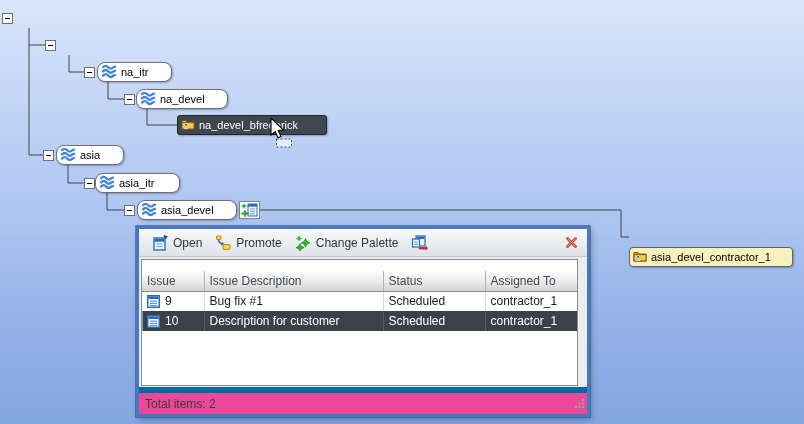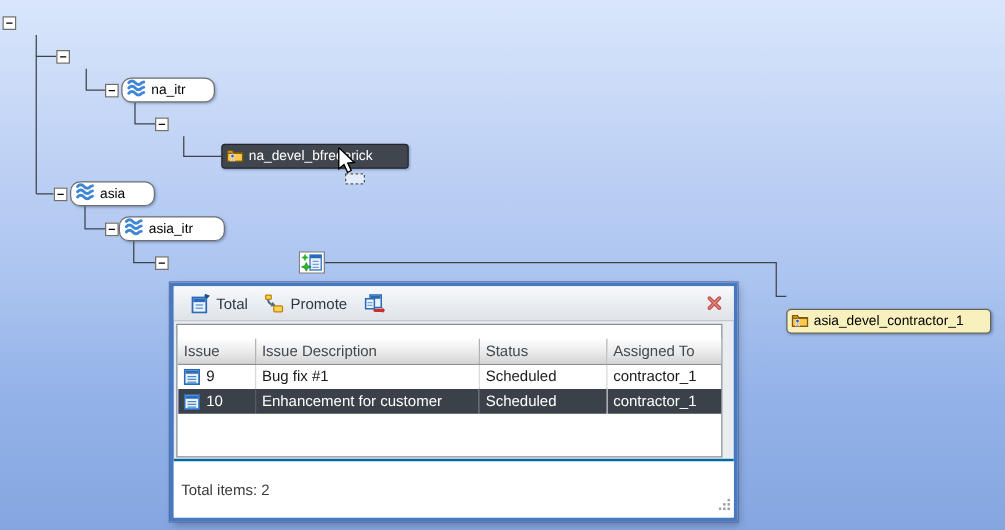--- a/index.html
+++ b/index.html
@@ -58,21 +58,21 @@
   }
   td{
     height:20px;box-sizing:border-box;padding:0 0 0 5px;color:#1a1a1a;
     border-right:1px solid #dadada;overflow:hidden;white-space:nowrap;
   }
   tr.selected td{background:#3a4149;color:#fff;border-right-color:#565c63;}
   tr.selected td:first-child{box-shadow:inset 1px 0 0 #8e92cc;}
   .issue-cell{display:flex;align-items:center;gap:5px;}
   .statusbar{
     flex:0 0 21px;display:flex;align-items:center;position:relative;
-    background:#ffffff;border-top:2px solid #0369a1;font-size:12px;color:#3a3a3a;padding:12px 6px;
+    background:#ec4899;border-top:6px solid #0369a1;font-size:12px;color:#3a3a3a;padding:0 6px;
   }
   .grip{position:absolute;right:2px;bottom:2px;}
 
   .cursor{position:absolute;left:270px;top:118px;z-index:20;}
 </style>
 </head>
 <body>
 
 <div class="stage">
 
@@ -114,20 +114,30 @@
     <span><svg width="16" height="15" viewBox="0 0 16 15">
           <g fill="none" stroke="#3f87d6" stroke-width="2.3" stroke-linecap="round">
             <path d="M2 3.2 q2.6 -2.8 5.2 0 t5.2 0 l1.6 -0.6"></path>
             <path d="M2 7.4 q2.6 -2.8 5.2 0 t5.2 0 l1.6 -0.6"></path>
             <path d="M2 11.6 q2.6 -2.8 5.2 0 t5.2 0 l1.6 -0.6"></path>
           </g>
         </svg></span>
     <span>na_itr</span>
   </div>
 
+  <div class="tnode" style="left:136px;top:89px;width:92px">
+    <span><svg width="16" height="15" viewBox="0 0 16 15">
+          <g fill="none" stroke="#3f87d6" stroke-width="2.3" stroke-linecap="round">
+            <path d="M2 3.2 q2.6 -2.8 5.2 0 t5.2 0 l1.6 -0.6"></path>
+            <path d="M2 7.4 q2.6 -2.8 5.2 0 t5.2 0 l1.6 -0.6"></path>
+            <path d="M2 11.6 q2.6 -2.8 5.2 0 t5.2 0 l1.6 -0.6"></path>
+          </g>
+        </svg></span>
+    <span>na_devel</span>
+  </div>
 
   <div class="tnode dark" style="left:177px;top:115px;width:150px">
     <span><svg width="14" height="12" viewBox="0 0 14 12">
           <path d="M1 2.5 h4 l1 1.5 h7 v7 h-12 z" fill="#f2a81f" stroke="#7c5a0c"></path>
           <rect x="1" y="4.6" width="12" height="6.4" fill="#fcc84e" stroke="#7c5a0c"></rect>
           <circle cx="5" cy="6.8" r="1.5" fill="#2e5fc4" stroke="#fff" stroke-width="0.6"></circle>
           <path d="M3 10.6 q2 -2.6 4 0 z" fill="#2e5fc4" stroke="#fff" stroke-width="0.6"></path>
         </svg></span>
     <span>na_devel_bfrederick</span>
   </div>
@@ -147,20 +157,30 @@
     <span><svg width="16" height="15" viewBox="0 0 16 15">
           <g fill="none" stroke="#3f87d6" stroke-width="2.3" stroke-linecap="round">
             <path d="M2 3.2 q2.6 -2.8 5.2 0 t5.2 0 l1.6 -0.6"></path>
             <path d="M2 7.4 q2.6 -2.8 5.2 0 t5.2 0 l1.6 -0.6"></path>
             <path d="M2 11.6 q2.6 -2.8 5.2 0 t5.2 0 l1.6 -0.6"></path>
           </g>
         </svg></span>
     <span>asia_itr</span>
   </div>
 
+  <div class="tnode" style="left:137px;top:200px;width:100px">
+    <span><svg width="16" height="15" viewBox="0 0 16 15">
+          <g fill="none" stroke="#3f87d6" stroke-width="2.3" stroke-linecap="round">
+            <path d="M2 3.2 q2.6 -2.8 5.2 0 t5.2 0 l1.6 -0.6"></path>
+            <path d="M2 7.4 q2.6 -2.8 5.2 0 t5.2 0 l1.6 -0.6"></path>
+            <path d="M2 11.6 q2.6 -2.8 5.2 0 t5.2 0 l1.6 -0.6"></path>
+          </g>
+        </svg></span>
+    <span>asia_devel</span>
+  </div>
 
   <span class="badge">
     <svg width="17" height="14" viewBox="0 0 17 14">
       <rect x="7" y="1" width="9" height="12" fill="#eaf2fc" stroke="#2b6cb8"></rect>
       <rect x="7" y="1" width="9" height="2.6" fill="#2b6cb8"></rect>
       <path d="M9 6 h5 M9 8.4 h5 M9 10.8 h5" stroke="#6fa2d8" stroke-width="1"></path>
       <polygon points="3,0 4,2 6,3 4,4 3,6 2,4 0,3 2,2" fill="#2eb52e"></polygon>
       <polygon points="4,7 5.3,9.5 8,10.5 5.3,11.5 4,14 2.7,11.5 0,10.5 2.7,9.5" fill="#2eb52e" stroke="#1a7a1a" stroke-width="0.5"></polygon>
     </svg>
   </span>
@@ -177,30 +197,38 @@
 
   <div class="panel">
     <div class="toolbar">
       <span class="tbtn">
         <svg width="16" height="16" viewBox="0 0 16 16">
             <rect x="2" y="3" width="11" height="12" fill="#eaf2fc" stroke="#2b6cb8" stroke-width="1.4"></rect>
             <rect x="2.7" y="3.7" width="9.6" height="3" fill="#2b6cb8"></rect>
             <path d="M4.5 9 h6 M4.5 11.5 h6" stroke="#6fa2d8" stroke-width="1.2"></path>
             <polygon points="12,0 16,1.5 13.5,4 11.5,2" fill="#1c4f8c"></polygon>
           </svg>
-        <span>Total</span>
+        <span>Open</span>
       </span>
       <span class="tbtn">
         <svg width="16" height="16" viewBox="0 0 16 16">
             <path d="M4 2 q-2 5 3 7" fill="none" stroke="#4a7283" stroke-width="1.7"></path>
             <polygon points="7,6.4 9.6,9.4 5.6,10.4" fill="#4a7283"></polygon>
             <rect x="1.5" y="1" width="4.5" height="3.4" rx="0.6" fill="#ffd24e" stroke="#b8860b"></rect>
             <rect x="8" y="9.6" width="7" height="4.8" rx="0.8" fill="#ffd24e" stroke="#b8860b"></rect>
           </svg>
         <span>Promote</span>
+      </span>
+      <span class="tbtn">
+        <svg width="16" height="16" viewBox="0 0 16 16">
+            <polygon points="4,0 5,2.4 7.4,3.4 5,4.4 4,6.8 3,4.4 0.6,3.4 3,2.4" fill="#2eb52e"></polygon>
+            <polygon points="10.5,3.5 12,6.5 15,7.8 12,9.1 10.5,12.1 9,9.1 6,7.8 9,6.5" fill="#2eb52e" stroke="#1a7a1a" stroke-width="0.6"></polygon>
+            <polygon points="5,8.5 6.4,11.2 9.1,12.6 6.4,14 5,16 3.6,14 0.9,12.6 3.6,11.2" fill="#2eb52e" stroke="#1a7a1a" stroke-width="0.6"></polygon>
+          </svg>
+        <span>Change Palette</span>
       </span>
       <span class="tbtn">
         <svg width="17" height="16" viewBox="0 0 17 16">
             <rect x="5" y="1" width="9" height="10" fill="#eaf2fc" stroke="#2b6cb8" stroke-width="1.2"></rect>
             <rect x="5.6" y="1.6" width="7.8" height="2.4" fill="#2b6cb8"></rect>
             <rect x="1.5" y="4" width="7" height="8" fill="#eaf2fc" stroke="#2b6cb8" stroke-width="1.2"></rect>
             <path d="M3 7 h4 M3 9.3 h4" stroke="#6fa2d8" stroke-width="1"></path>
             <path d="M9 13.2 h6" stroke="#cc2e2e" stroke-width="2.6" stroke-linecap="round"></path>
             <polygon points="15,10.8 17,13.2 15,15.6" fill="#cc2e2e"></polygon>
           </svg>
@@ -250,21 +278,21 @@
               <td>
                   <span class="issue-cell">
                     <svg width="13" height="13" viewBox="0 0 13 13">
                       <rect x="0.7" y="0.7" width="11.6" height="11.6" fill="#eaf2fc" stroke="#2b6cb8" stroke-width="1.4"></rect>
                       <rect x="1.4" y="1.4" width="10.2" height="2.6" fill="#2b6cb8"></rect>
                       <path d="M3 6.2 h7 M3 8.4 h7 M3 10.6 h7" stroke="#4d8bc8" stroke-width="1"></path>
                     </svg>
                     <span>10</span>
                   </span>
                 </td>
-              <td>Enhancement for customer</td>
+              <td>Description for customer</td>
               <td>Scheduled</td>
               <td>contractor_1</td>
             </tr>
           </tbody>
         </table>
       </div>
     </div>
 
     <div class="statusbar">
       <span>Total items: 2</span>

